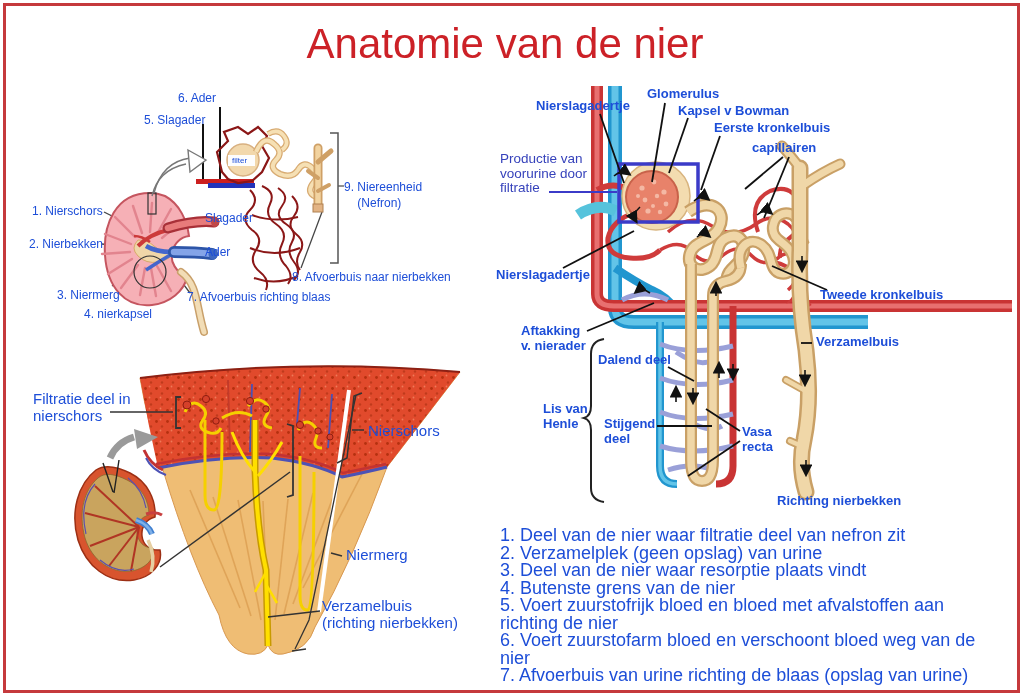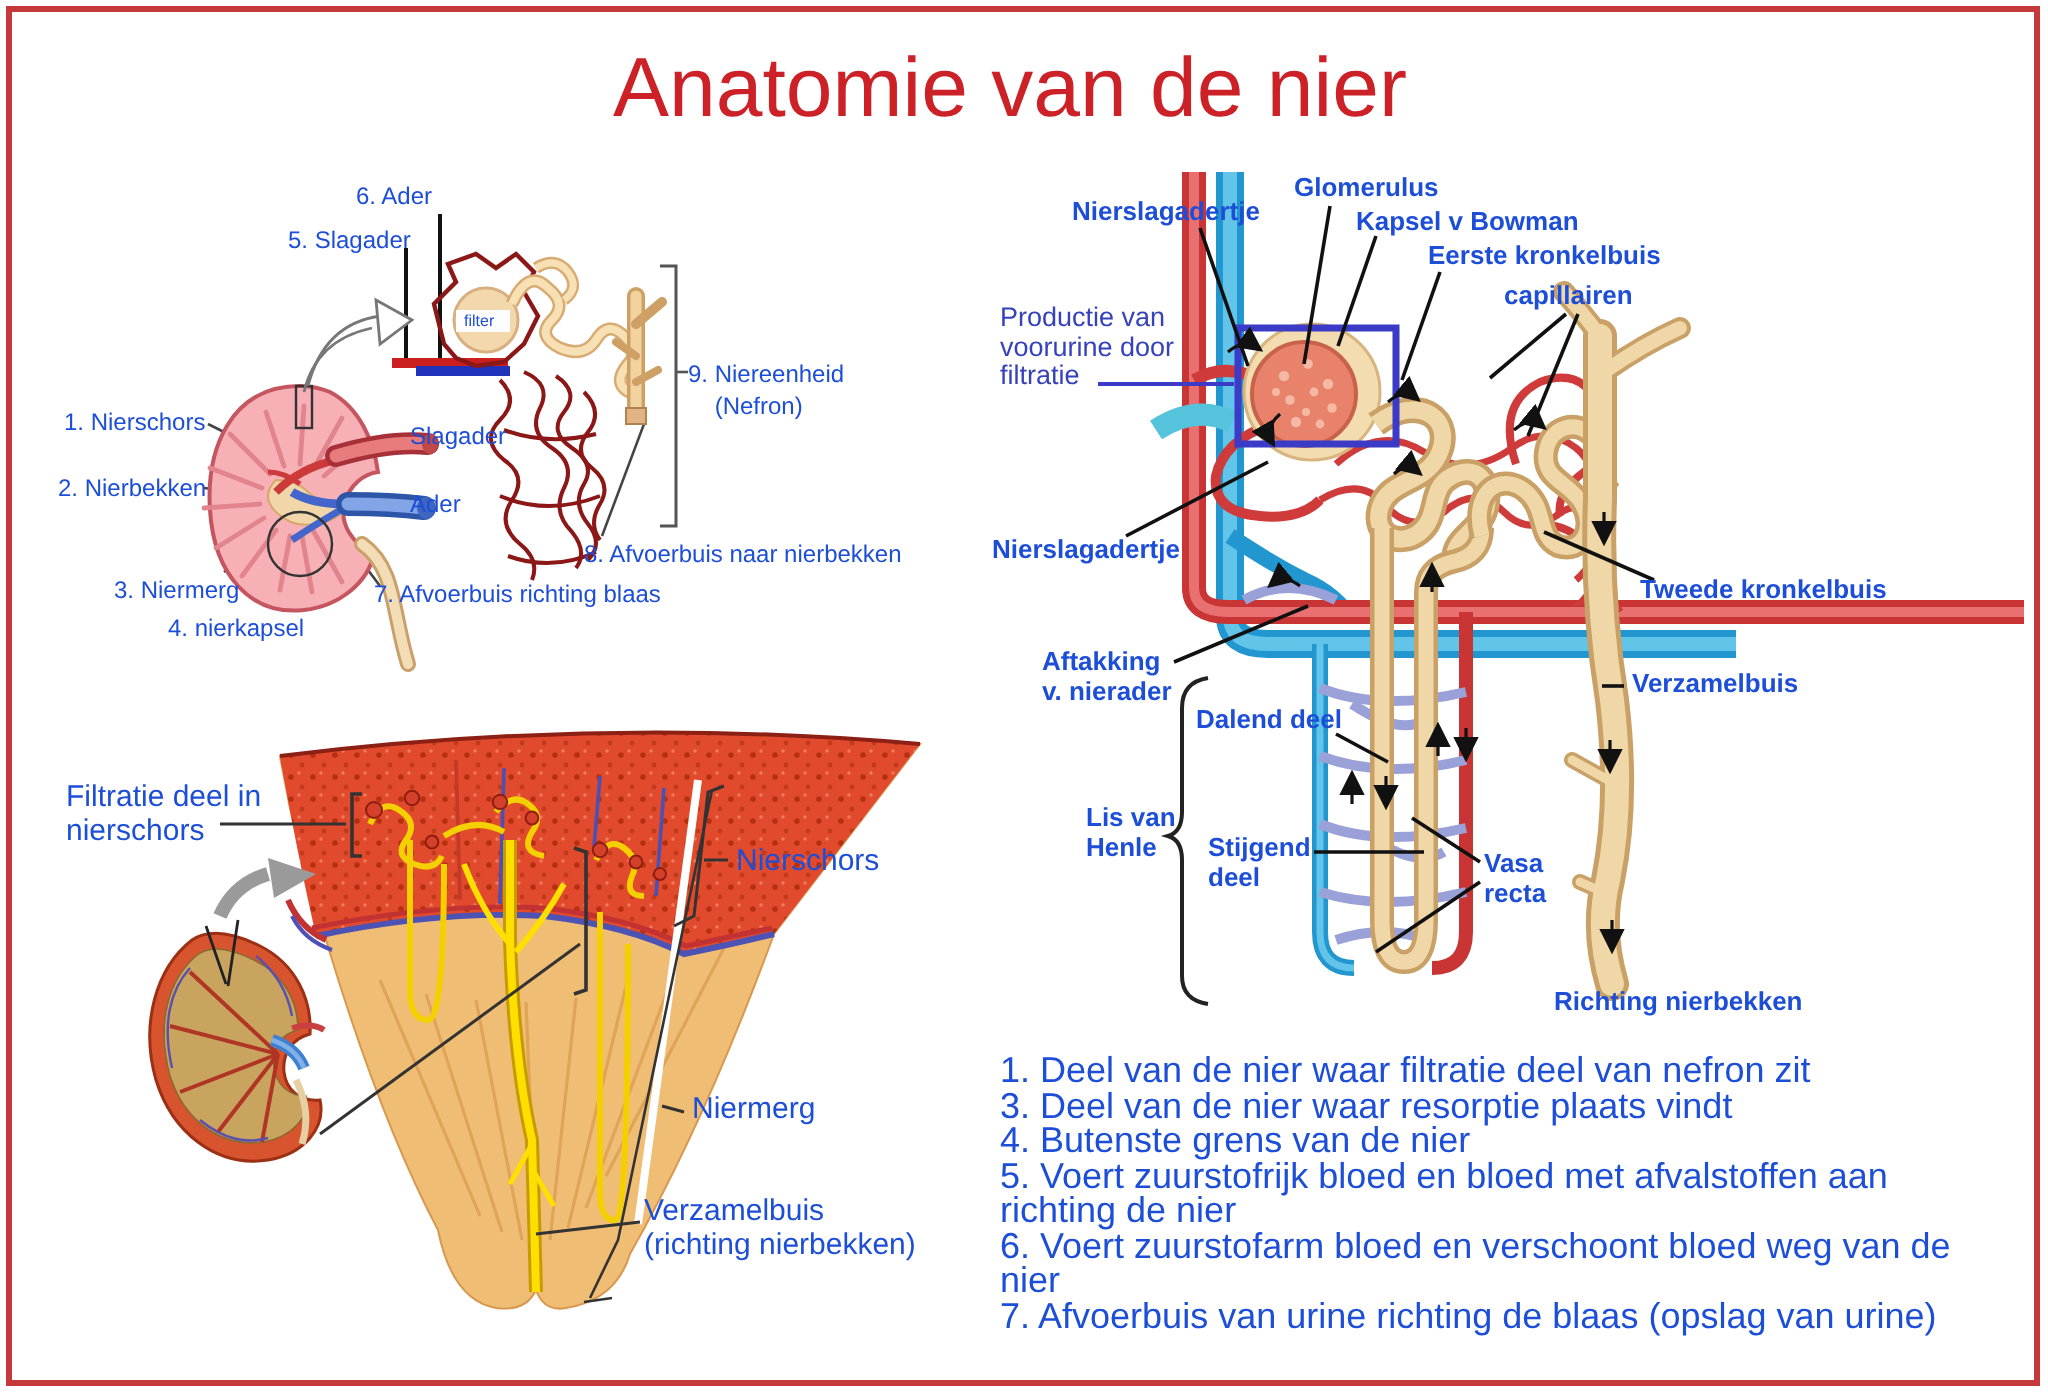--- a/index.html
+++ b/index.html
@@ -345,19 +345,20 @@
 
   <div class="lbl py" style="left:33px;top:391px">Filtratie deel in
 nierschors</div>
   <div class="lbl py" style="left:368px;top:423px">Nierschors</div>
   <div class="lbl py" style="left:346px;top:547px">Niermerg</div>
   <div class="lbl py" style="left:322px;top:598px">Verzamelbuis
 (richting nierbekken)</div>
 
   <div class="legend">
     <div>1. Deel van de nier waar filtratie deel van nefron zit</div>
+    <div>2. Verzamelplek (geen opslag) van urine</div>
     <div>3. Deel van de nier waar resorptie plaats vindt</div>
     <div>4. Butenste grens van de nier</div>
     <div>5. Voert zuurstofrijk bloed en bloed met afvalstoffen aan richting de nier</div>
     <div>6. Voert zuurstofarm bloed en verschoont bloed weg van de nier</div>
     <div>7. Afvoerbuis van urine richting de blaas (opslag van urine)</div>
   </div>
 </div>
 
 </body></html>

